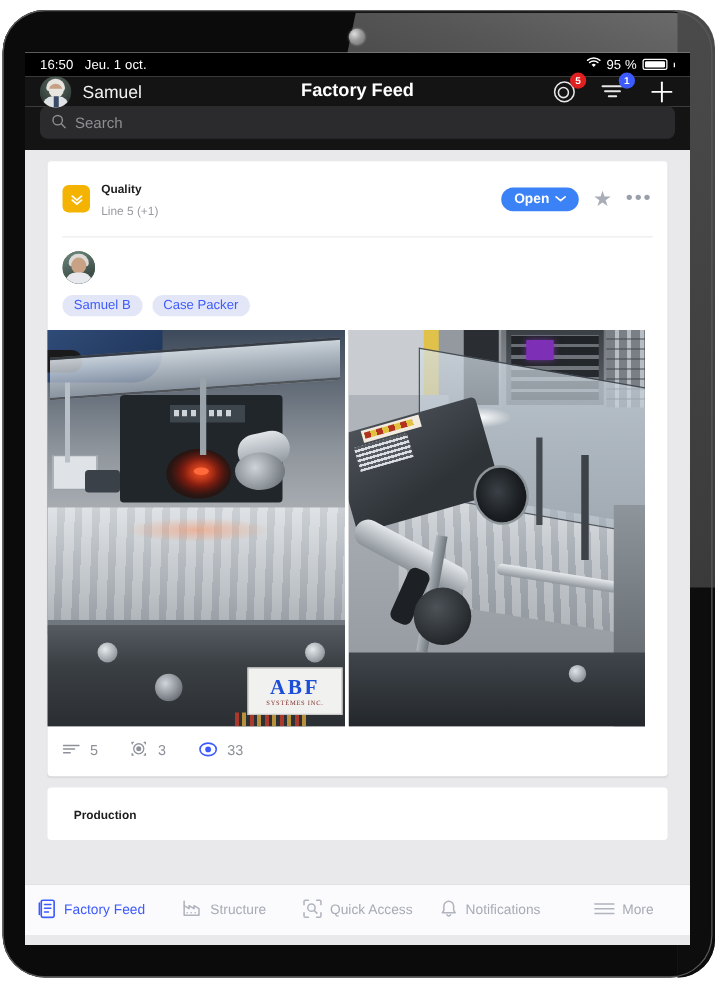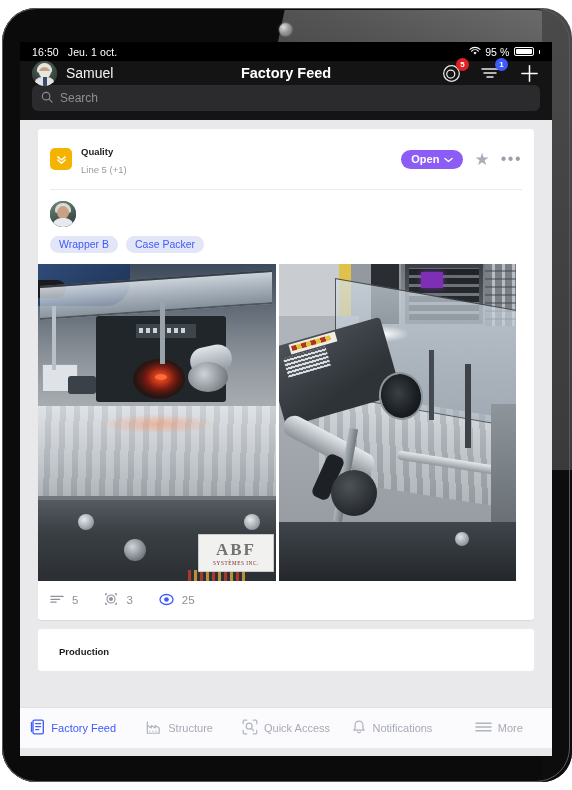--- a/index.html
+++ b/index.html
@@ -99,21 +99,21 @@
     width:22px;height:22px;border-radius:5px;display:flex;align-items:center;justify-content:center;flex:none;
   }
   .cat-text{margin-left:9px;line-height:1.15;}
   .cat-title{font-size:9.5px;font-weight:bold;color:#1c1c1e;}
   .cat-sub{font-size:9.5px;color:#9a9aa0;margin-top:1px;}
   .head-right{margin-left:auto;display:flex;align-items:center;gap:11px;}
   .pill{
     height:19px;border-radius:10px;color:#fff;font-size:11px;font-weight:bold;
     display:flex;align-items:center;gap:5px;padding:0 10px;
   }
-  .pill-open{background:#8b5cf6;}
+  .pill-open{background:#3b82f6;}
   .star{font-size:17px;line-height:1;}
   .star-off{color:#a9adb8;}
   .dots{color:#9aa0ab;font-size:16px;letter-spacing:1.5px;line-height:1;}
 
   .divider{height:1px;background:#ececee;}
 
   .author{display:flex;align-items:center;padding:11px 0 9px;}
   .author-av{width:26px;height:26px;border-radius:50%;overflow:hidden;position:relative;background:#4a5a52;flex:none;}
   .aav-bg{position:absolute;inset:0;background:linear-gradient(160deg,#6f8a80 0%,#3e4f48 70%);}
   .aav-hair{position:absolute;left:5px;top:2px;width:16px;height:10px;border-radius:9px 9px 3px 3px;background:#dcdad6;}
@@ -157,21 +157,21 @@
   .pl-glare{position:absolute;left:60px;top:150px;width:120px;height:20px;background:radial-gradient(ellipse,rgba(255,140,90,.5),transparent 70%);}
   .pl-base{position:absolute;left:0;top:236px;width:238px;height:82px;background:linear-gradient(180deg,#555b61 0%,#3a3f44 40%,#2a2e33 100%);}
   .pl-rail{position:absolute;left:0;top:232px;width:238px;height:12px;background:#70777e;}
   .pl-bolt1{position:absolute;left:40px;top:250px;width:16px;height:16px;border-radius:50%;background:radial-gradient(circle at 38% 35%,#e6eaee,#6f767d);}
   .pl-bolt2{position:absolute;left:206px;top:250px;width:16px;height:16px;border-radius:50%;background:radial-gradient(circle at 38% 35%,#e6eaee,#6f767d);}
   .pl-bolt3{position:absolute;left:86px;top:275px;width:22px;height:22px;border-radius:50%;background:radial-gradient(circle at 38% 35%,#cfd5da,#4b5157);}
   .pl-label{
     position:absolute;left:160px;top:270px;width:74px;height:36px;background:#f1f1ef;
     border:1px solid #c9c9c6;display:flex;flex-direction:column;align-items:center;justify-content:center;
   }
-  .pl-label-main{color:#737373;font-weight:bold;font-size:17px;letter-spacing:2px;line-height:1;font-family:"Liberation Serif",serif;}
+  .pl-label-main{color:#1d4ed8;font-weight:bold;font-size:17px;letter-spacing:2px;line-height:1;font-family:"Liberation Serif",serif;}
   .pl-label-sub{color:#7d2a24;font-size:5.2px;letter-spacing:.6px;margin-top:2px;font-family:"Liberation Serif",serif;}
   .pl-wires{position:absolute;left:150px;top:306px;width:60px;height:11px;background:repeating-linear-gradient(90deg,#c03a2a 0 3px,#2c3136 3px 6px,#d0a23a 6px 9px,#2c3136 9px 12px);opacity:.85;}
 
   
   .pr-bg{position:absolute;inset:0;background:linear-gradient(180deg,#6f757b 0%,#8d949a 18%,#a6acb2 45%,#8f959b 100%);}
   .pr-wallA{position:absolute;left:0;top:0;width:70px;height:66px;background:#c9cdd1;}
   .pr-wallB{position:absolute;left:70px;top:0;width:52px;height:70px;background:#93999f;}
   .pr-pillar{position:absolute;left:60px;top:0;width:12px;height:72px;background:#e0c24a;}
   .pr-dark1{position:absolute;left:92px;top:0;width:28px;height:60px;background:#2a2d31;}
   .pr-rack{position:absolute;left:126px;top:0;width:78px;height:60px;background:linear-gradient(180deg,#3a3f44,#5e646a);}
@@ -336,21 +336,21 @@
           <span class="author-av">
             <span class="aav-bg"></span>
               <span class="aav-hair"></span>
               <span class="aav-face"></span>
               <span class="aav-body"></span>
           </span>
         </div>
 
 
         <div class="tags">
-          <span class="tag">Wrapper B</span>
+          <span class="tag">Samuel B</span>
           <span class="tag">Case Packer</span>
         </div>
 
         <div class="photos">
           <div class="photo photo-l">
             <span class="pl-sky"></span>
             <span class="pl-person"></span>
               <span class="pl-arm"></span>
             <span class="pl-dark"></span>
               <span class="pl-panel"></span>
@@ -428,21 +428,21 @@
             </span>
             <span>3</span>
           </span>
           <span class="stat">
             <span>
               <svg width="15" height="13" viewBox="0 0 16 14">
                   <ellipse cx="8" cy="7" rx="7" ry="5.4" stroke="#3d5afe" stroke-width="1.4" fill="none"></ellipse>
                   <circle cx="8" cy="7" r="2.5" fill="#3d5afe"></circle>
                 </svg>
             </span>
-            <span>25</span>
+            <span>33</span>
           </span>
         </div>
 
       </div>
 
       <div class="card2">
         <div class="card-head">
 
           <span class="cat-text">
             <span class="cat-title">Production</span><br>

